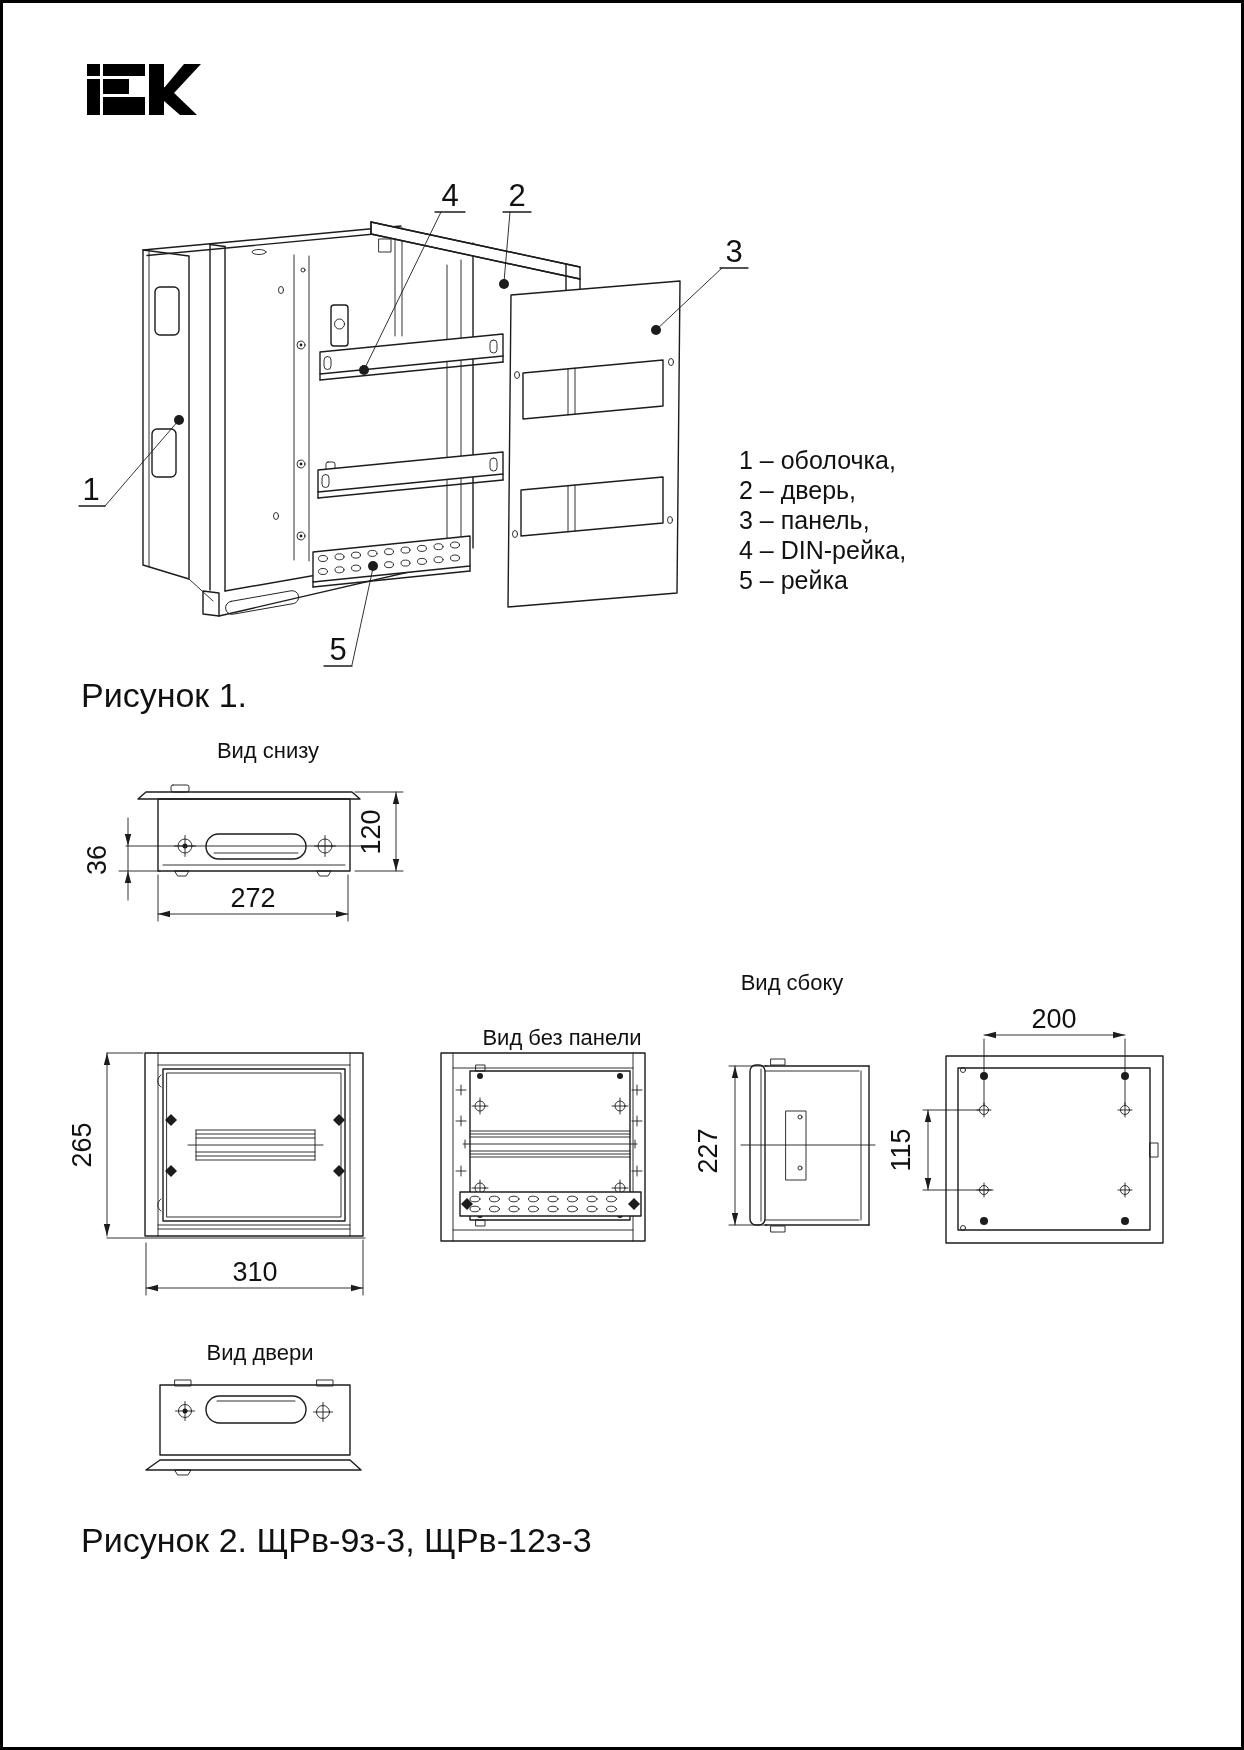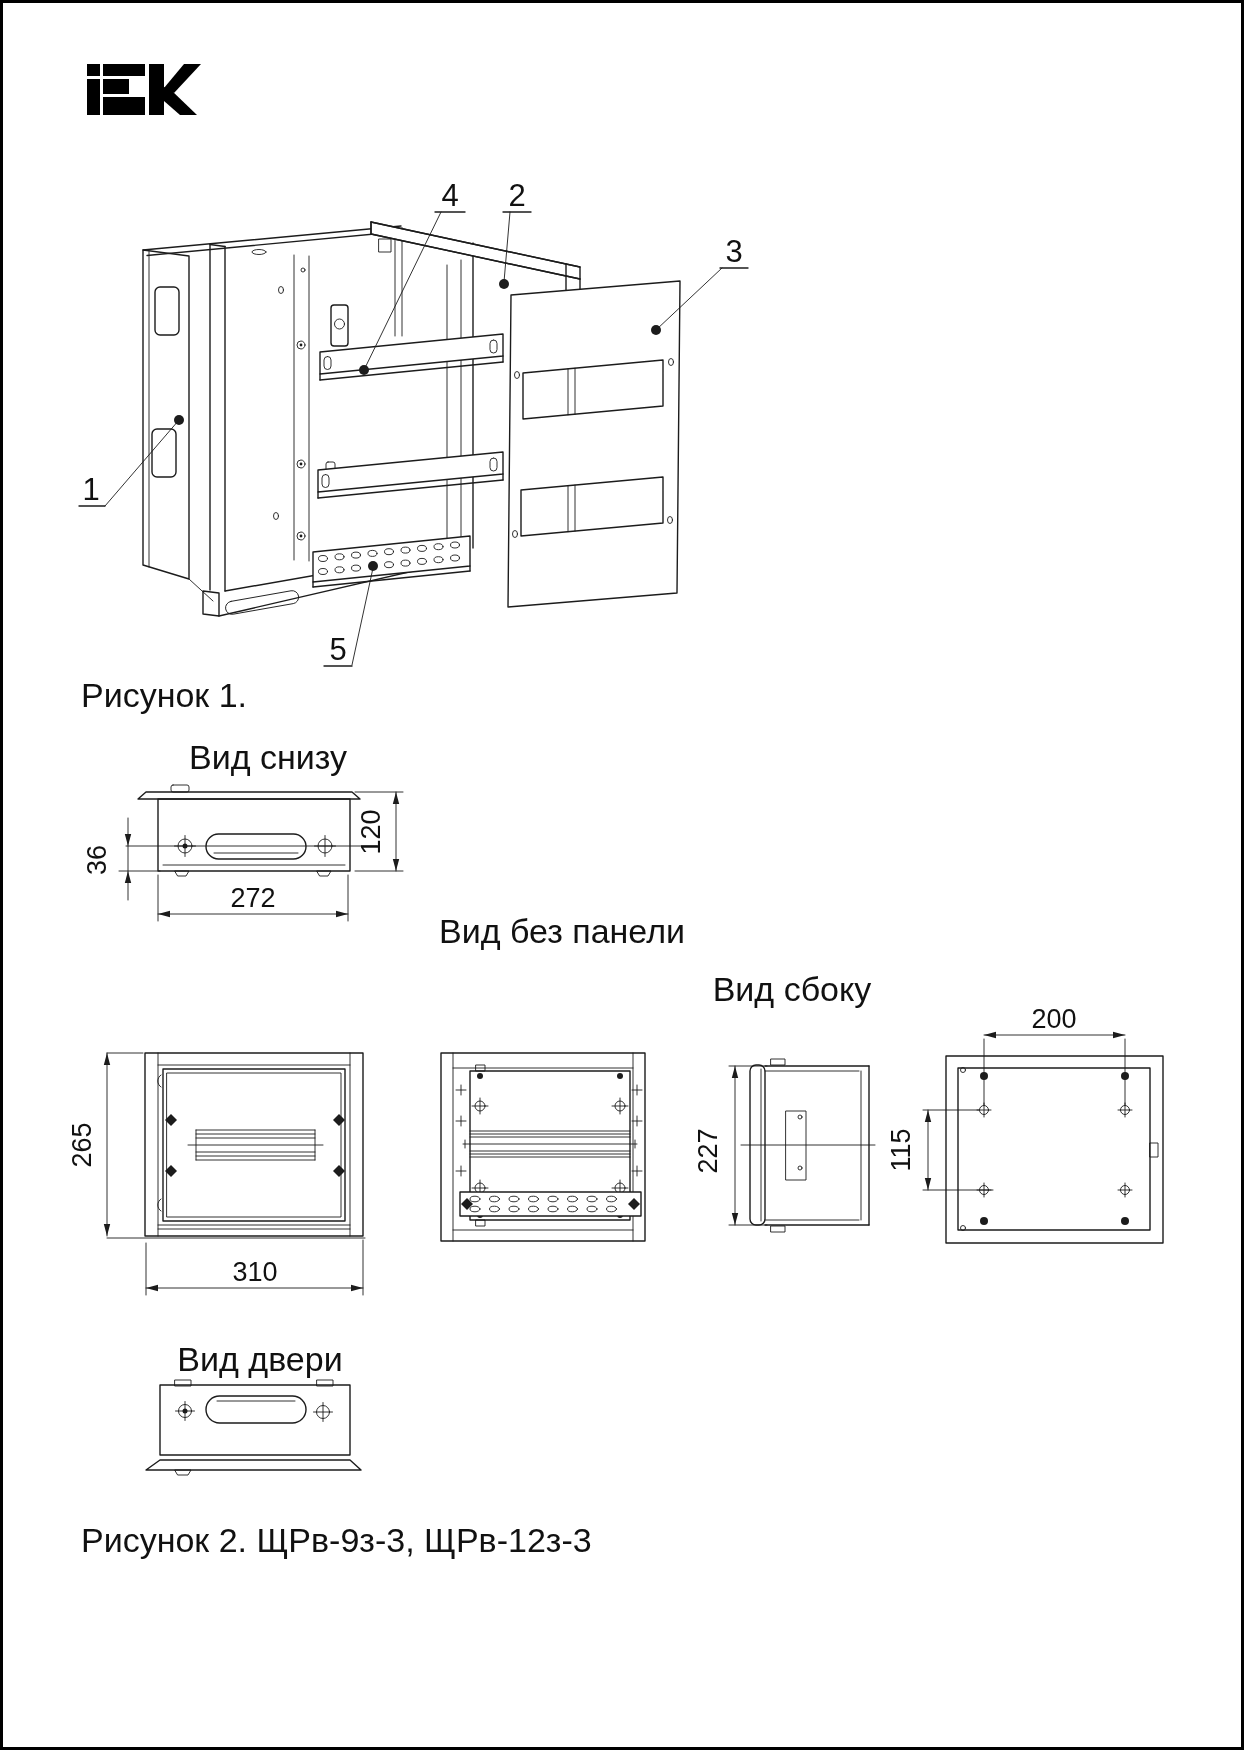--- a/index.html
+++ b/index.html
@@ -7,21 +7,21 @@
         border:3px solid #000;box-sizing:border-box;overflow:hidden;
         font-family:"Liberation Sans",sans-serif;color:#111;}
   .art{position:absolute;left:0;top:0;width:1244px;height:1750px;}
   .art .draw{stroke:#1c1c1c;stroke-width:1.4;fill:none;stroke-linejoin:round;stroke-linecap:round;}
   .art .t{stroke-width:0.9;}
   .art .w{fill:#fff;}
   .art .blk{fill:#1c1c1c;stroke:none;}
   .art text{stroke:none;fill:#111;}
   .dimtxt{font:27px "Liberation Sans",sans-serif;text-anchor:middle;}
   .lbltxt{font:31px "Liberation Sans",sans-serif;text-anchor:middle;}
-  .vtitle{position:absolute;width:300px;text-align:center;font-size:34px;}
+  .vtitle{position:absolute;width:300px;text-align:center;font-size:22px;}
   .caption{position:absolute;font-size:34px;}
   .legend{position:absolute;left:736px;top:442px;font-size:25px;line-height:30px;}
   .logo{position:absolute;left:80px;top:57px;}
 </style>
 </head>
 <body>
 
 <div class="page">
 
   <svg class="logo" width="125" height="58" viewBox="0 0 125 58" aria-label="IEK">
@@ -400,22 +400,29 @@
       <line class="t" x1="182" y1="1398.5" x2="182" y2="1417.5"></line>
         <line class="t" x1="172.5" y1="1408" x2="191.5" y2="1408"></line>
       <circle class="t" cx="320" cy="1409" r="6.5"></circle>
       <line class="t" x1="320" y1="1399.5" x2="320" y2="1418.5"></line>
         <line class="t" x1="310.5" y1="1409" x2="329.5" y2="1409"></line>
       <path d="M143,1467 L157,1457 L347,1457 L358,1467 Z"></path>
       <path class="t" d="M172,1467 L188,1467 L185,1472 L175,1472 Z"></path>
     </g>
   </svg>
 
+  <div class="legend">
+    <div>1 – оболочка,</div>
+    <div>2 – дверь,</div>
+    <div>3 – панель,</div>
+    <div>4 – DIN-рейка,</div>
+    <div>5 – рейка</div>
+  </div>
 
   <div class="caption" style="left:78px;top:673px">Рисунок 1.</div>
   <div class="caption" style="left:78px;top:1518px">Рисунок 2. ЩРв-9з-3, ЩРв-12з-3</div>
 
   <div class="vtitle" style="left:115px;top:735px">Вид снизу</div>
-  <div class="vtitle" style="left:409px;top:909px">Вид без панели</div>
+  <div class="vtitle" style="left:409px;top:1022px">Вид без панели</div>
   <div class="vtitle" style="left:639px;top:967px">Вид сбоку</div>
   <div class="vtitle" style="left:107px;top:1337px">Вид двери</div>
 
 </div>
 
 </body></html>

